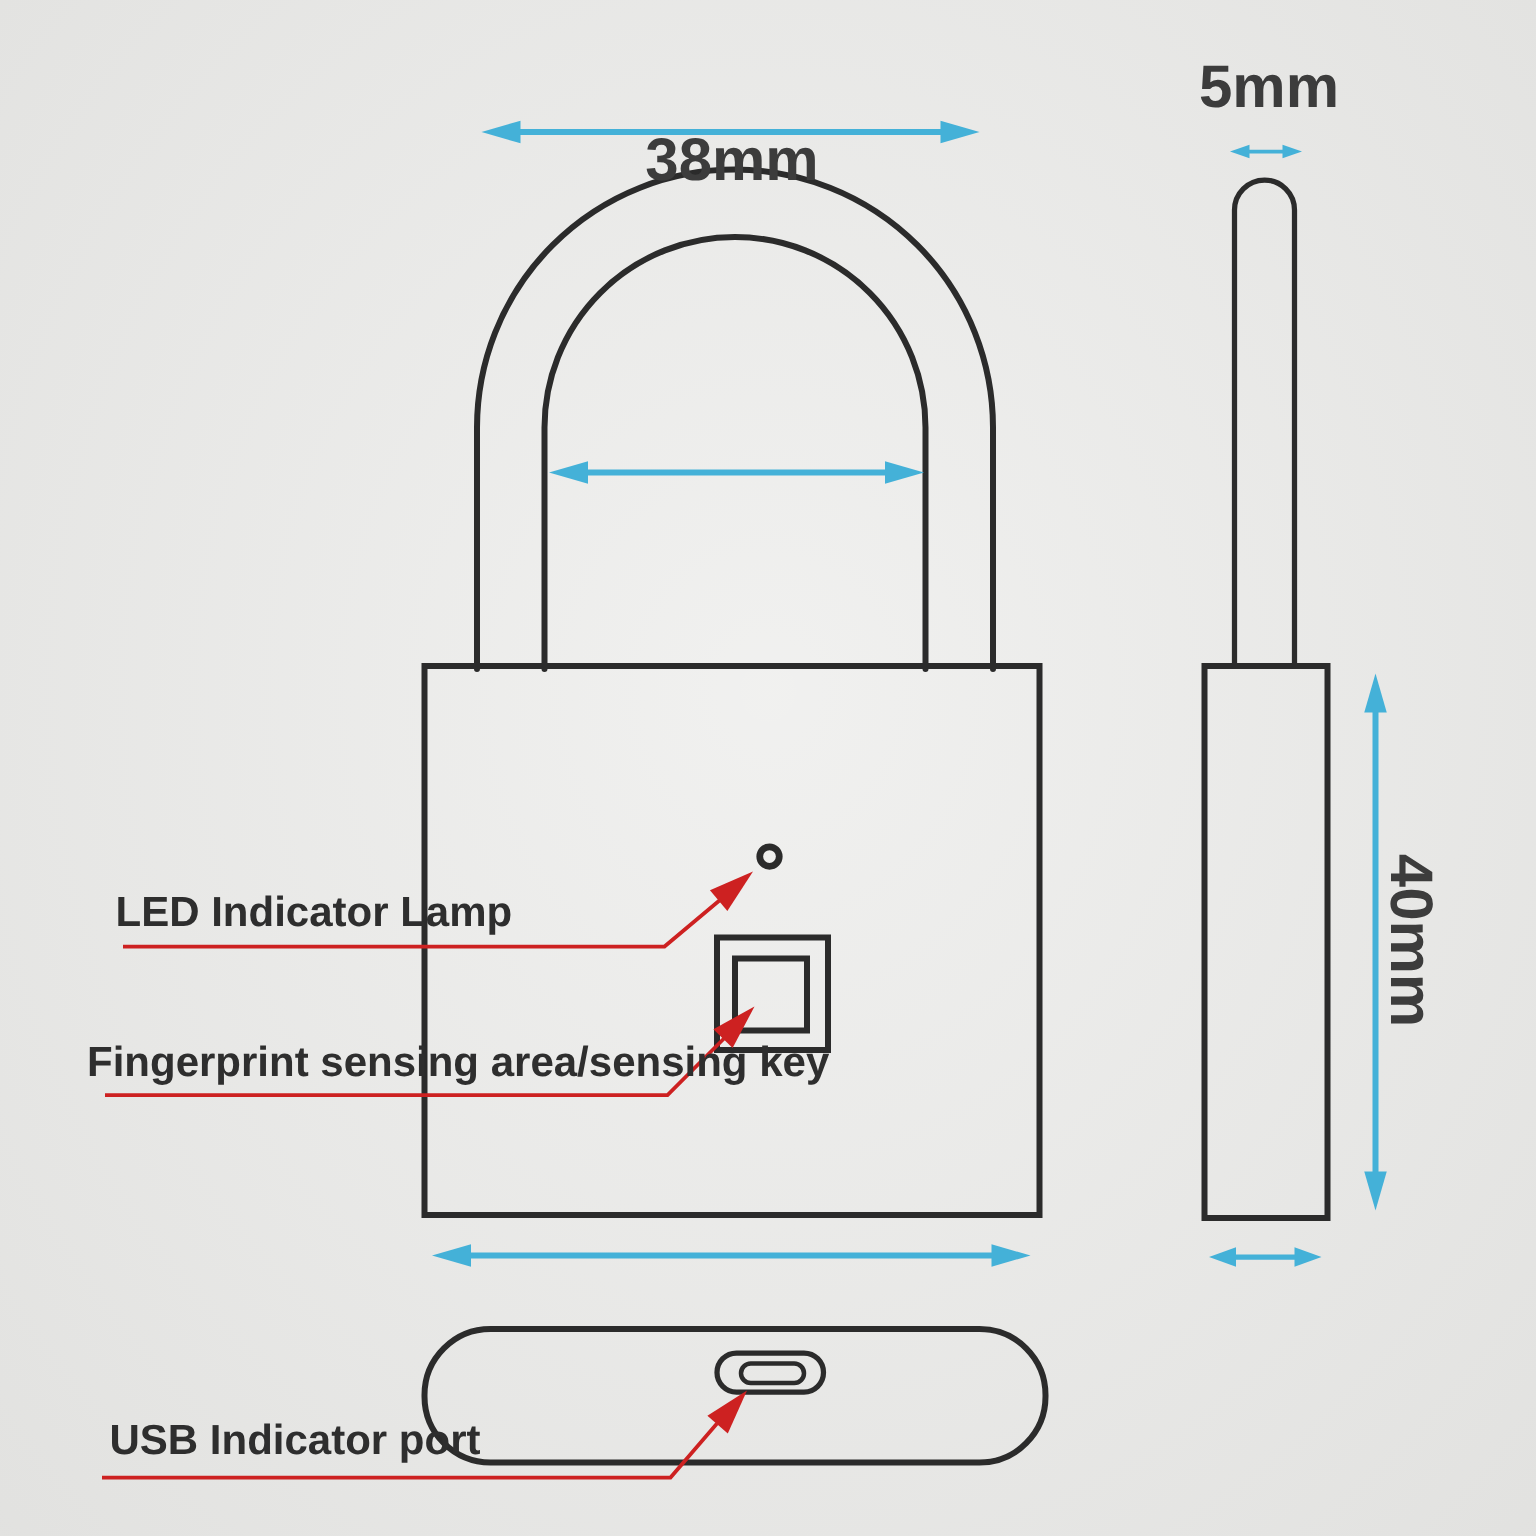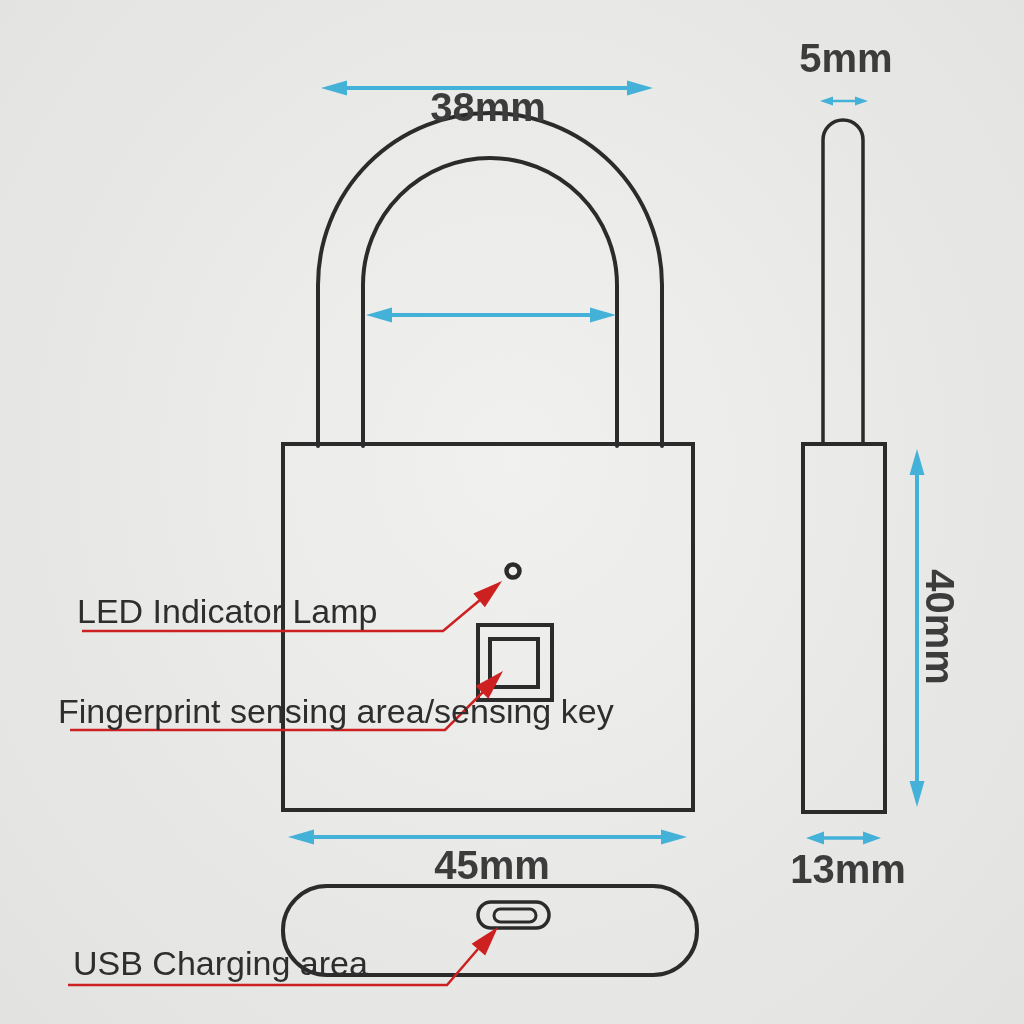--- a/index.html
+++ b/index.html
@@ -21,22 +21,22 @@
     letter-spacing:0px;
     white-space:nowrap;
     transform:translateX(-50%);
     line-height:1;
   }
   .dim.rotated{
     transform:translate(-50%,-50%) rotate(90deg);
   }
   .lbl{
     position:absolute;
-    font-weight:400;
-    font-size:34px;
+    font-weight:700;
+    font-size:28px;
     color:#2e2e2e;
     white-space:nowrap;
     line-height:1;
   }
 </style>
 </head>
 <body>
 
 <div class="canvas">
 
@@ -89,27 +89,25 @@
       <polyline fill="none" points="70,730 445,730 483,692"></polyline>
       <polygon stroke="none" points="503,671 488.4,698.7 475.6,686.1"></polygon>
       <polyline fill="none" points="68,985 447,985 478,949"></polyline>
       <polygon stroke="none" points="498,927 485.2,955.6 471.6,943.8"></polygon>
     </g>
   </svg>
 
   <div class="dim" style="left:488px; top:44px;margin-top:43px;">38mm</div>
 
 
-  <div class="dim" style="left:492px; top:845px;">45mm</div>
 
   <div class="dim" style="left:846px; top:38px;">5mm</div>
 
   <div class="dim rotated" style="left:940px; top:627px;">40mm</div>
 
-  <div class="dim" style="left:848px; top:849px;">13mm</div>
 
   <div class="lbl" style="left:77px; top:594px;">LED Indicator Lamp</div>
 
   <div class="lbl" style="left:58px; top:694px;">Fingerprint sensing area/sensing key</div>
 
-  <div class="lbl" style="left:73px; top:946px;">USB Charging area</div>
+  <div class="lbl" style="left:73px; top:946px;">USB Indicator port</div>
 
 </div>
 
 </body></html>

